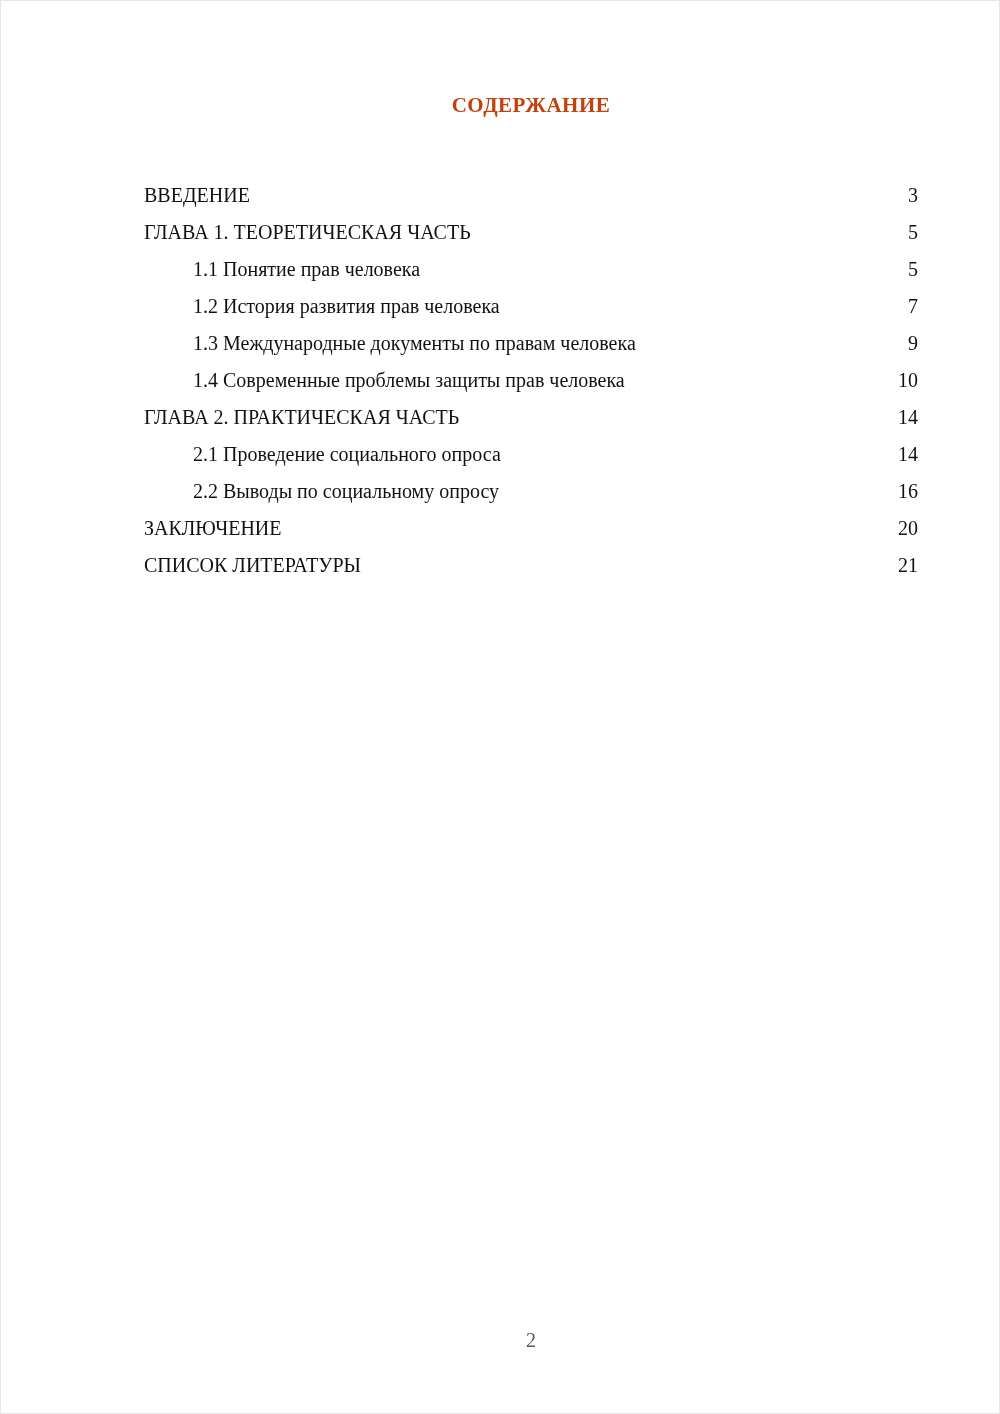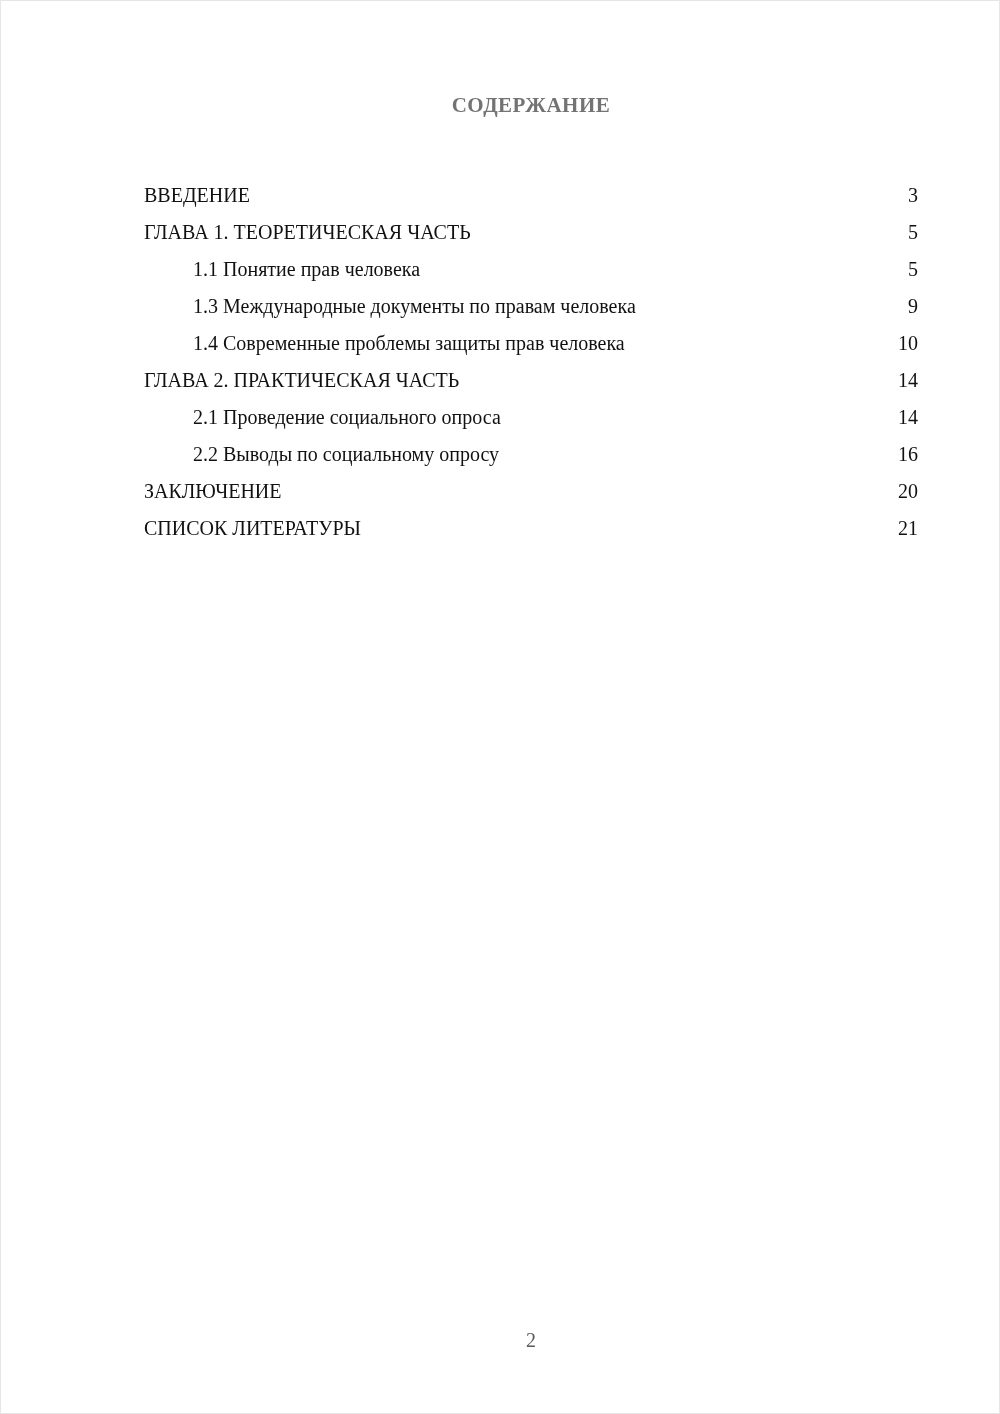--- a/index.html
+++ b/index.html
@@ -21,21 +21,21 @@
     position: absolute;
     left: 143px;
     top: 88px;
     width: 774px;
   }
   .doc-title {
     text-align: center;
     font-weight: bold;
     font-size: 21px;
     line-height: 32px;
-    color: #737373;
+    color: #c2410c;
     letter-spacing: 0.5px;
     margin-bottom: 56px;
   }
   .toc { width: 100%; }
   .toc-row {
     display: flex;
     justify-content: flex-start;
     align-items: baseline;
     font-size: 20px;
     line-height: 37px;
@@ -73,20 +73,24 @@
         </div>
         <div class="toc-row">
           <span class="toc-label">ГЛАВА 1. ТЕОРЕТИЧЕСКАЯ ЧАСТЬ</span>
           <span class="toc-page">5</span>
         </div>
         <div class="toc-row level-1">
           <span class="toc-label">1.1 Понятие прав человека</span>
           <span class="toc-page">5</span>
         </div>
         <div class="toc-row level-1">
+          <span class="toc-label">1.2 История развития прав человека</span>
+          <span class="toc-page">7</span>
+        </div>
+        <div class="toc-row level-1">
           <span class="toc-label">1.3 Международные документы по правам человека</span>
           <span class="toc-page">9</span>
         </div>
         <div class="toc-row level-1">
           <span class="toc-label">1.4 Современные проблемы защиты прав человека</span>
           <span class="toc-page">10</span>
         </div>
         <div class="toc-row">
           <span class="toc-label">ГЛАВА 2. ПРАКТИЧЕСКАЯ ЧАСТЬ</span>
           <span class="toc-page">14</span>

